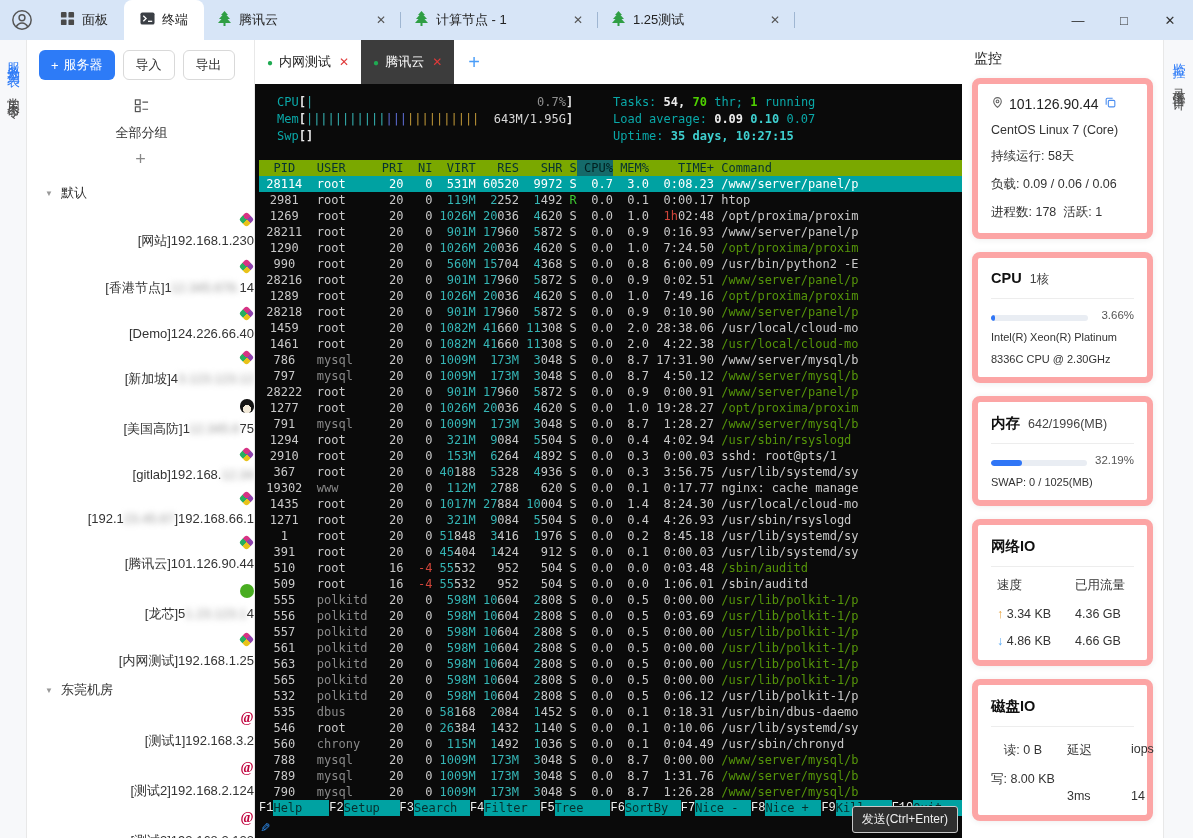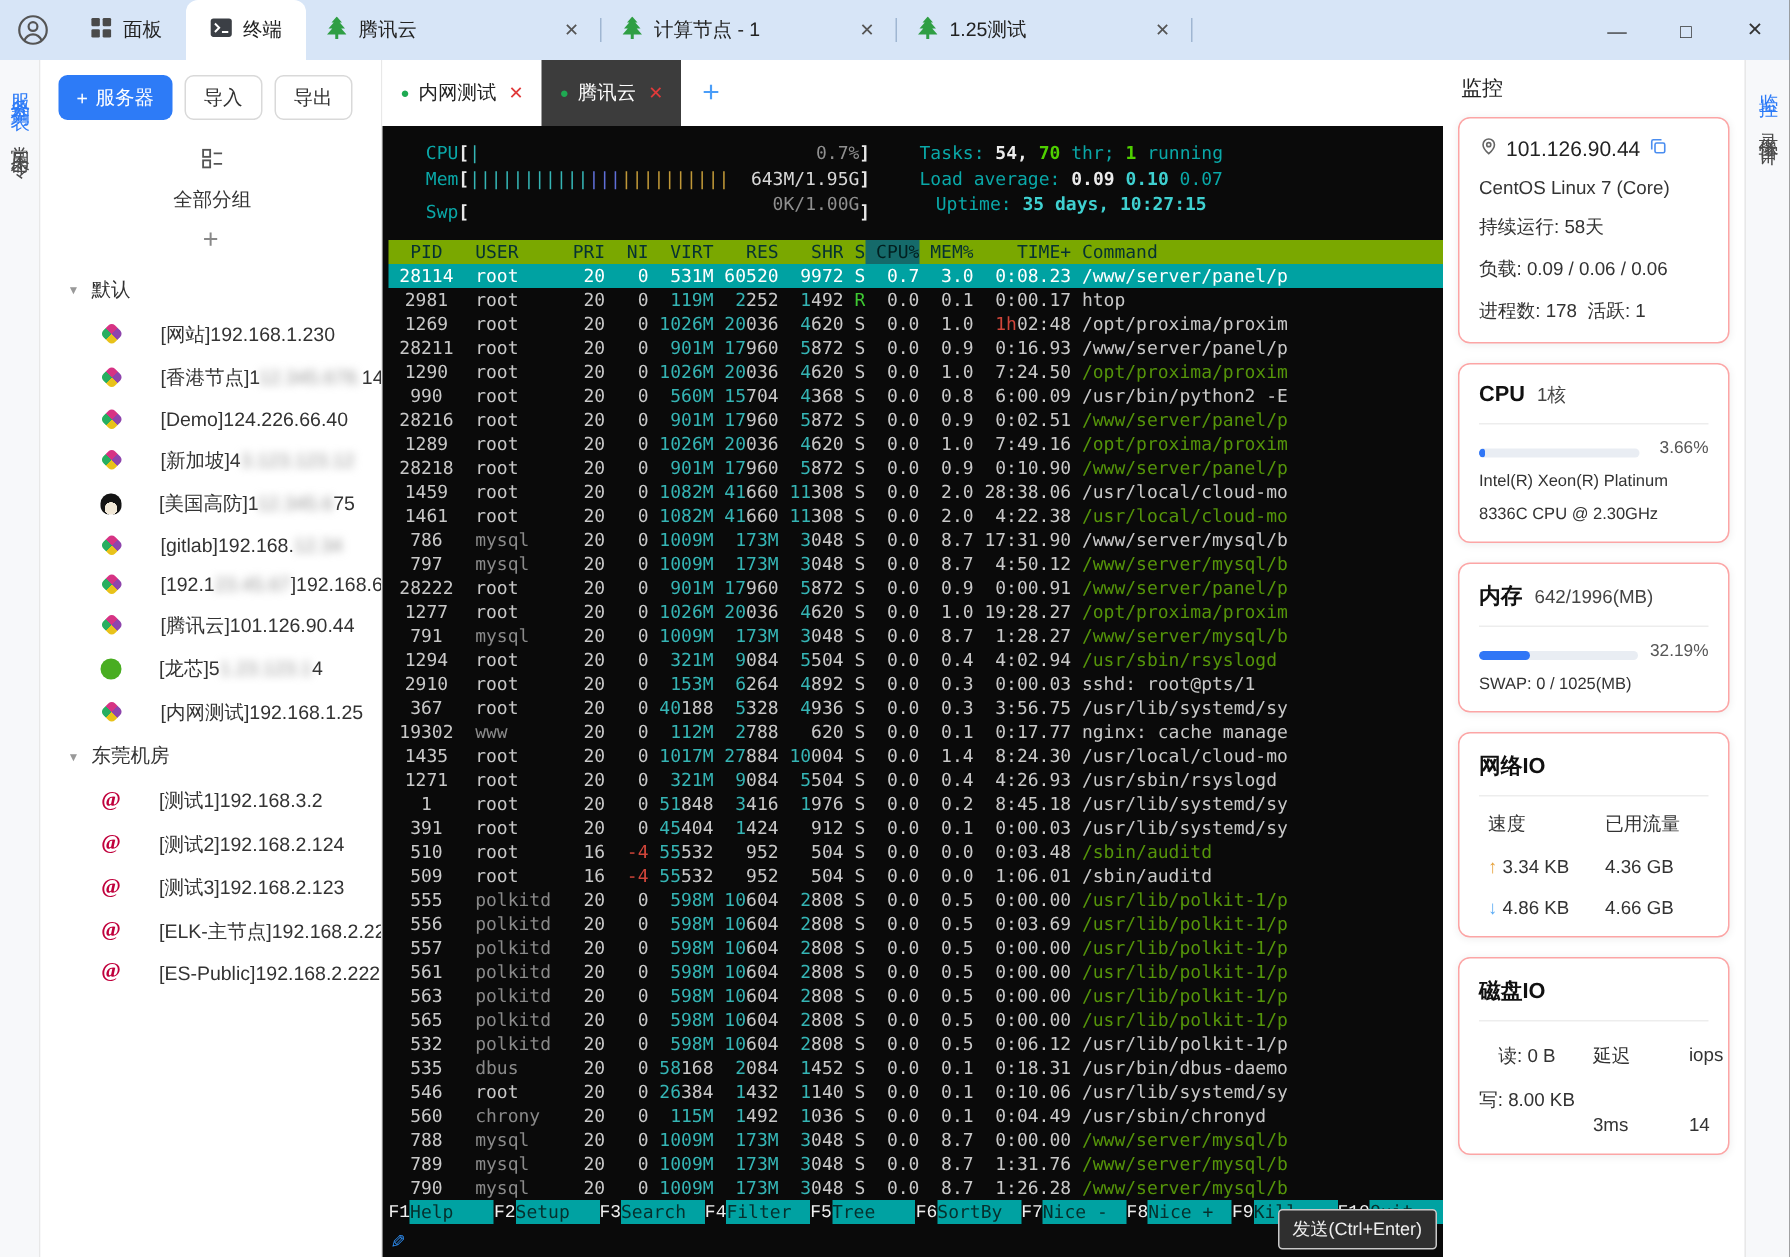--- a/index.html
+++ b/index.html
@@ -36,38 +36,38 @@
   .sidebar{width:228px;background:#fff;border-right:1px solid #e8e8e8;flex:none;display:flex;flex-direction:column;overflow:hidden;}
   .side-toolbar{display:flex;gap:8px;padding:10px 10px 8px 12px;align-items:center;}
   .btn-primary{background:var(--accent);color:#fff;border:none;border-radius:6px;height:30px;padding:0 12px;font-size:13px;display:flex;align-items:center;gap:5px;cursor:pointer;}
   .btn-plain{background:#fff;color:#333;border:1px solid #d9d9d9;border-radius:6px;height:30px;padding:0 12px;font-size:13px;cursor:pointer;}
   .group-header{display:flex;align-items:center;gap:8px;padding:10px 12px 8px 14px;color:#333;flex-direction:column;}
   .group-header .gh-label{flex:1;}
   .gh-plus{color:#888;font-size:18px;line-height:1;cursor:pointer;padding-right:2px;}
   .tree{flex:1;overflow:hidden;padding-top:2px;}
   .tree-group{display:flex;align-items:center;gap:8px;padding:6px 0 6px 18px;color:#333;cursor:pointer;}
   .garrow{color:#999;font-size:8px;}
-  .tree-item{display:flex;align-items:center;gap:25px;padding:5.5px 0 5.5px 40px;color:#333;cursor:pointer;white-space:nowrap;}
+  .tree-item{display:flex;align-items:flex-end;gap:7px;padding:5.5px 0 5.5px 40px;color:#333;cursor:pointer;white-space:nowrap;flex-direction:column;}
   .os{width:14px;height:14px;flex:none;display:inline-flex;align-items:center;justify-content:center;border-radius:50%;font-size:12px;}
   .os-centos{background:conic-gradient(#8e44ad 0 25%,#e8c21a 25% 50%,#27ae60 50% 75%,#d63384 75% 100%);border-radius:3px;transform:rotate(45deg);width:11px;height:11px;margin:0 2px;}
   .os-tux{background:radial-gradient(circle at 50% 72%,#f2e9d8 0 34%,#141414 35%);border-radius:48% 48% 42% 42%;}
   .os-loongson{background:#49ad21;color:#fff;font-size:9px;font-weight:bold;}
   .os-debian{color:#c0003c;font-weight:bold;font-family:"Liberation Serif",serif;font-size:14px;}
   .redact{filter:blur(3px);color:#999;}
 
   
   .term-col{width:707px;flex:none;display:flex;flex-direction:column;background:#fff;}
   .term-tabbar{height:44px;display:flex;align-items:stretch;background:#fff;flex:none;}
   .term-tab{display:flex;align-items:center;gap:6px;padding:0 12px;font-size:13px;color:#222;cursor:pointer;}
   .term-tab .tdot{color:#1faa52;font-size:10px;}
   .term-tab .tclose{color:#e03a3a;font-weight:bold;font-size:12px;margin-left:2px;}
   .term-tab.active{background:#3c3c3c;color:#fff;}
   .tab-plus{display:flex;align-items:center;padding:0 14px;color:#4a9df8;font-size:20px;cursor:pointer;}
   .terminal{flex:1;background:#0a0a0a;position:relative;font-family:"DejaVu Sans Mono","Liberation Mono",monospace;font-size:12px;color:#c9c9c9;overflow:hidden;padding:10px 0 0 4px;}
-  .htop-top{display:flex;text-align:center;}
+  .htop-top{display:flex;}
   .meters{margin-left:18px;width:310px;flex:none;}
   .mline{height:17px;line-height:17px;white-space:pre;}
   .mlabel{color:var(--teal);}
   .mbk{color:#e8e8e8;font-weight:bold;}
   .mbar{display:inline-flex;width:36ch;}
   .msp{flex:1;}
   .mval{color:#d8d8d8;}
   .mval.dim{color:#8f8f8f;}
   .hinfo{margin-left:26px;}
   .hinfo div{height:17px;line-height:17px;white-space:pre;}
@@ -102,21 +102,21 @@
   .fbar{display:flex;height:16px;line-height:16px;margin-top:0;}
   .fk{flex:1;display:flex;}
   .fkey{color:#f0f0f0;white-space:pre;font-family:Liberation Mono, monospace;}
   .flabel{flex:1;background:var(--sel);color:#06302e;white-space:pre;overflow:hidden;}
   .edit-ic{position:absolute;left:6px;bottom:2px;color:#2d8cf0;font-size:15px;transform:scaleX(-1);cursor:pointer;}
   .send-btn{position:absolute;right:4px;bottom:5px;background:#2f2f2f;border:1px solid #c9c9c9;border-radius:3px;color:#efefef;font-family:"Liberation Sans",sans-serif;font-size:12px;padding:4px 9px;cursor:pointer;}
 
   
   .monitor{width:201px;flex:none;background:#fff;padding:8px 10px;overflow:hidden;}
   .mon-title{font-size:14px;color:#222;margin:2px 0 10px 2px;}
-  .card{background:#fff;border:1px solid #fca5a5;border-radius:8px;box-shadow:0 1px 6px rgba(0,0,0,.07);padding:12px 13px;margin-bottom:13px;}
+  .card{background:#fff;border:6px solid #fca5a5;border-radius:8px;box-shadow:0 1px 6px rgba(0,0,0,.07);padding:12px 13px;margin-bottom:13px;}
   .ip-row{display:flex;align-items:center;gap:5px;font-size:14px;color:#222;}
   .card .line{margin-top:11px;font-size:12.5px;color:#333;white-space:nowrap;}
   .card-head{display:flex;align-items:baseline;gap:8px;white-space:nowrap;}
   .card-title{font-size:14.5px;font-weight:bold;color:#111;}
   .card-sub{font-size:12.5px;color:#444;}
   .card hr{border:none;border-top:1px solid #ededed;margin:10px 0;}
   .bar-row{display:flex;align-items:flex-end;gap:8px;}
   .bar-track{flex:1;height:6px;background:#e9edf3;border-radius:3px;overflow:hidden;}
   .bar-fill{height:6px;background:#3076f6;border-radius:3px;}
   .bar-pct{font-size:11.5px;color:#555;min-width:38px;text-align:right;}
@@ -303,21 +303,21 @@
             <span>腾讯云</span>
             <span class="tclose">✕</span>
           </div>
           <div class="tab-plus">+</div>
         </div>
       <div class="terminal">
         <div class="htop-top">
           <div class="meters" id="meters">
               <div class="mline"><span class="mlabel">CPU</span><span class="mbk">[</span><span class="mbar"><span style="color: rgb(53, 181, 181);">|</span><span class="msp"></span><span class="mval dim">0.7%</span></span><span class="mbk">]</span></div>
               <div class="mline"><span class="mlabel">Mem</span><span class="mbk">[</span><span class="mbar"><span style="color: rgb(53, 181, 181);">|||||||||||</span><span style="color: rgb(95, 111, 216);">|||</span><span style="color: rgb(192, 152, 56);">||||||||||</span><span class="msp"></span><span class="mval ">643M/1.95G</span></span><span class="mbk">]</span></div>
-              <div class="mline"><span class="mlabel">Swp</span><span class="mbk">[</span><span class="mbar"><span class="msp"></span><span class="mval dim">0K/1.00G</span></span><span class="mbk">]</span></div>
+              <div class="mline"><span class="mlabel">Swp</span><span class="mbk">[</span><span class="mbk">]</span></div>
             </div>
           <div class="hinfo" id="hinfo">
               <div><span class="seg-lbl">Tasks: </span><span class="seg-b">54, </span><span class="seg-g">70</span><span class="seg-lbl"> thr; </span><span class="seg-g">1</span><span class="seg-lbl"> running</span></div>
               <div><span class="seg-lbl">Load average: </span><span class="seg-b">0.09 </span><span class="seg-cy">0.10 </span><span class="seg-lbl">0.07</span></div>
               <div><span class="seg-lbl">Uptime: </span><span class="seg-cy">35 days, 10:27:15</span></div>
             </div>
         </div>
         <div class="ptable">
           <div class="prow phead" id="phead"><span class="col col-pid">PID</span><span class="col col-user">USER</span><span class="col col-pri">PRI</span><span class="col col-ni">NI</span><span class="col col-virt">VIRT</span><span class="col col-res">RES</span><span class="col col-shr">SHR</span><span class="col col-s">S</span><span class="col col-cpu hl">CPU%</span><span class="col col-mem">MEM%</span><span class="col col-time">TIME+</span><span class="col col-cmd">Command</span></div>
           <div id="prows">

